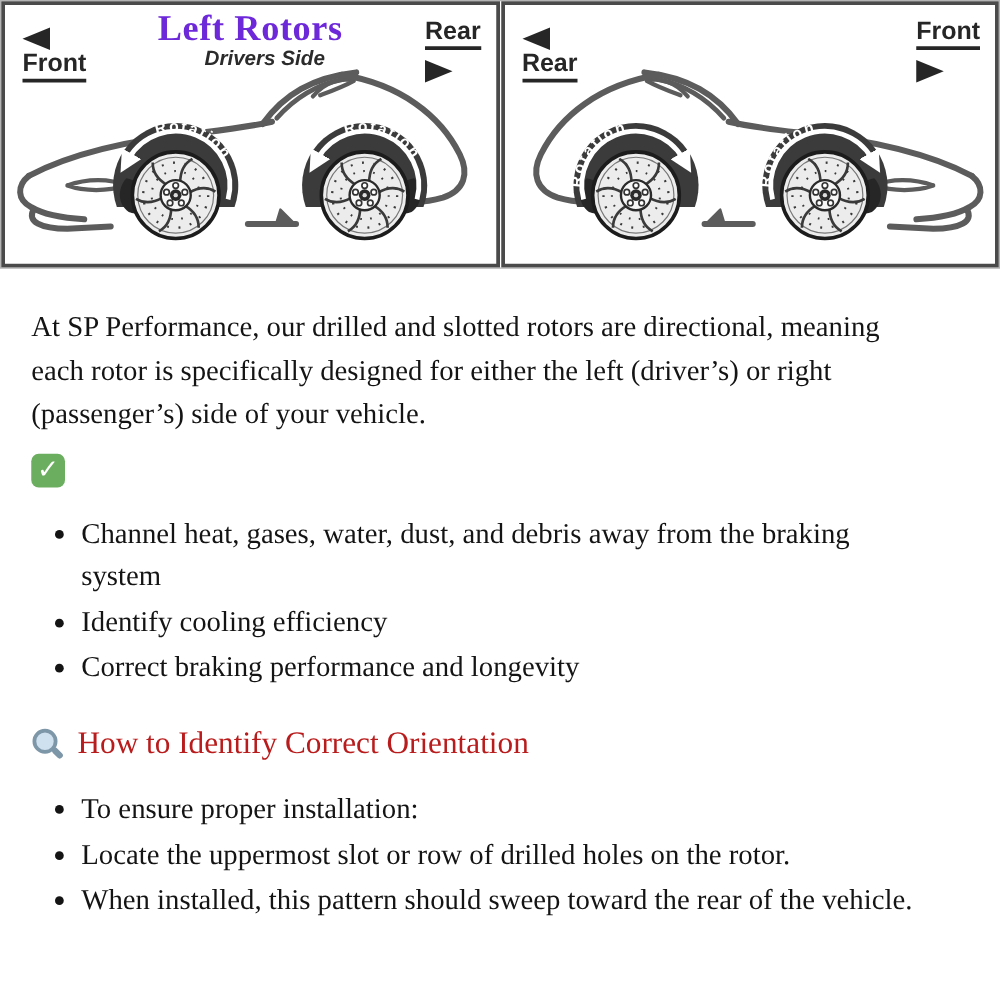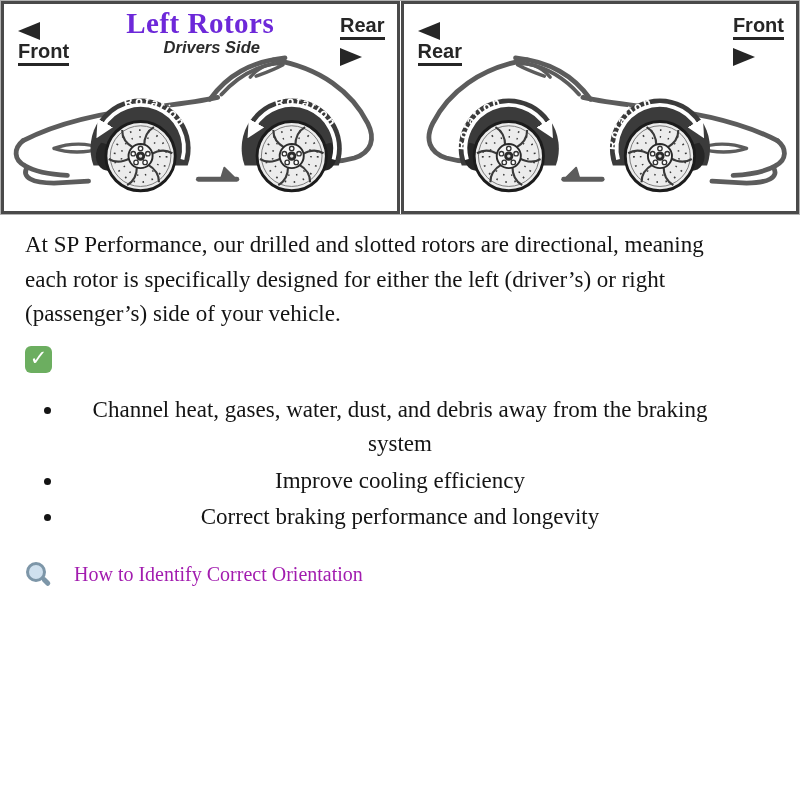--- a/index.html
+++ b/index.html
@@ -42,44 +42,44 @@
   .tri { width: 0; height: 0; border-top: 9px solid transparent; border-bottom: 9px solid transparent; }
   .tri-left  { border-right: 22px solid #262626; margin-top: 7px; }
   .tri-right { border-left: 22px solid #262626; margin-top: 7px; }
 
   .rot-text {
     font-family: "Liberation Sans", sans-serif; font-weight: bold; font-size: 13px;
     letter-spacing: 1.6px; fill: #ffffff;
   }
 
   
-  .content { padding: 13px 25px 0 25px; width: 760px; font-size: 23px; line-height: 1.5; }
+  .content { padding: 30px 25px 0 25px; width: 760px; font-size: 23px; line-height: 1.5; }
   .content p { margin: 0; max-width: 716px; }
   .intro { margin-bottom: 0 !important; }
 
   .h-matters {
     display: flex; align-items: center; gap: 10px;
     font-size: 24px; font-weight: bold; margin: 14px 0 20px 0; color: #101010;
   }
   .check-icon {
     display: inline-flex; align-items: center; justify-content: center;
     width: 27px; height: 27px; border-radius: 6px; background: #6cae60;
     color: #ffffff; font-size: 21px; font-weight: bold; flex: none;
     font-family: "DejaVu Sans", sans-serif;
   }
 
   .engineered { margin-bottom: 8px !important; }
 
   ul { margin: 0; padding-left: 39px; max-width: 716px; }
-  li { margin: 2px 0; padding-left: 1px; text-align: center; }
+  li { margin: 2px 0; padding-left: 1px; }
   .benefits { margin-bottom: 0; }
 
   .h-orientation {
-    display: flex; align-items: center; gap: 22px;
-    font-size: 20px; font-weight: normal; margin: 24px 0 17px 0; color: #a21caf;
+    display: flex; align-items: center; gap: 10px;
+    font-size: 25px; font-weight: normal; margin: 24px 0 17px 0; color: #b91c1c;
   }
   .mag-icon { position: relative; width: 27px; height: 27px; display: inline-block; flex: none; }
   .mag-icon::before {
     content: ""; position: absolute; left: 1px; top: 2px; width: 14px; height: 14px;
     border: 3.5px solid #7d96a8; border-radius: 50%; background: #cfe0ee;
   }
   .mag-icon::after {
     content: ""; position: absolute; left: 16px; top: 19px; width: 10px; height: 5px;
     background: #7d96a8; border-radius: 2.5px; transform: rotate(45deg);
   }
@@ -211,22 +211,27 @@
 
   <p class="intro">At SP Performance, our drilled and slotted rotors are directional, meaning each rotor is specifically designed for either the left (driver’s) or right (passenger’s) side of your vehicle.</p>
 
   <div class="h-matters">
     <span class="check-icon">✓</span>
   </div>
 
 
   <ul class="benefits">
     <li>Channel heat, gases, water, dust, and debris away from the braking system</li>
-    <li>Improve cooling efficiency</li>
+    <li>Identify cooling efficiency</li>
     <li>Correct braking performance and longevity</li>
   </ul>
 
   <div class="h-orientation">
     <span class="mag-icon"></span>
     <span>How to Identify Correct Orientation</span>
   </div>
 
+  <ul class="steps">
+    <li>To ensure proper installation:</li>
+    <li>Locate the uppermost slot or row of drilled holes on the rotor.</li>
+    <li>When installed, this pattern should sweep toward the rear of the vehicle.</li>
+  </ul>
 </div>
 
 </body></html>

